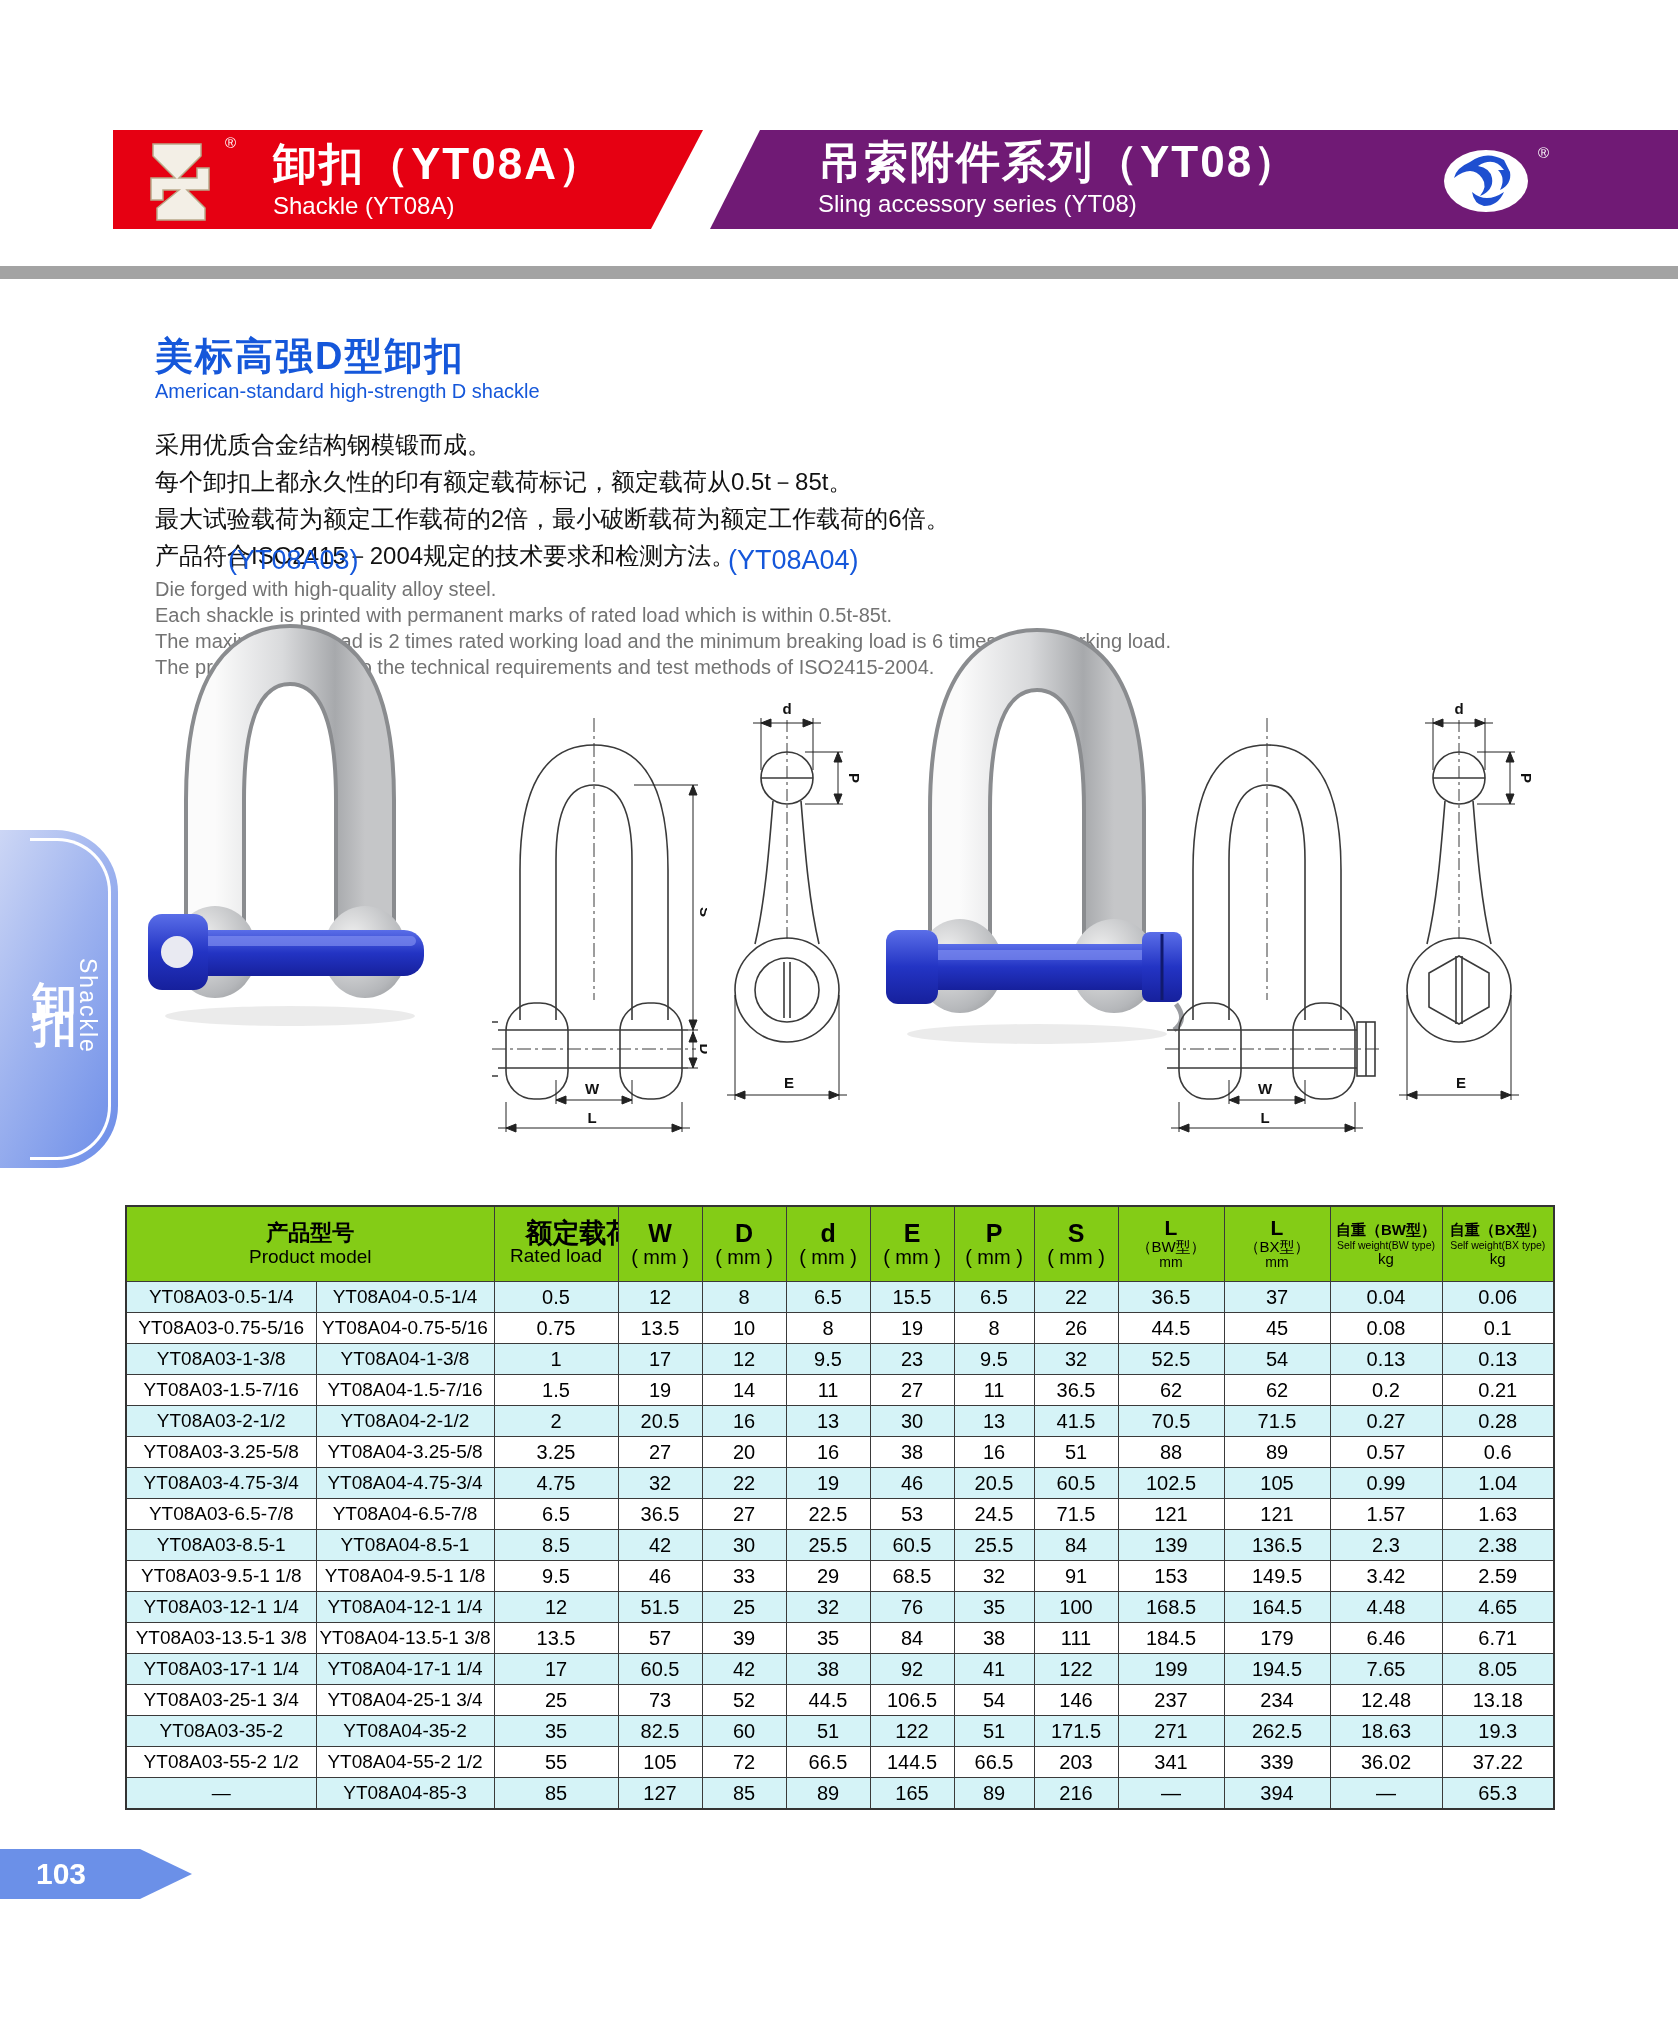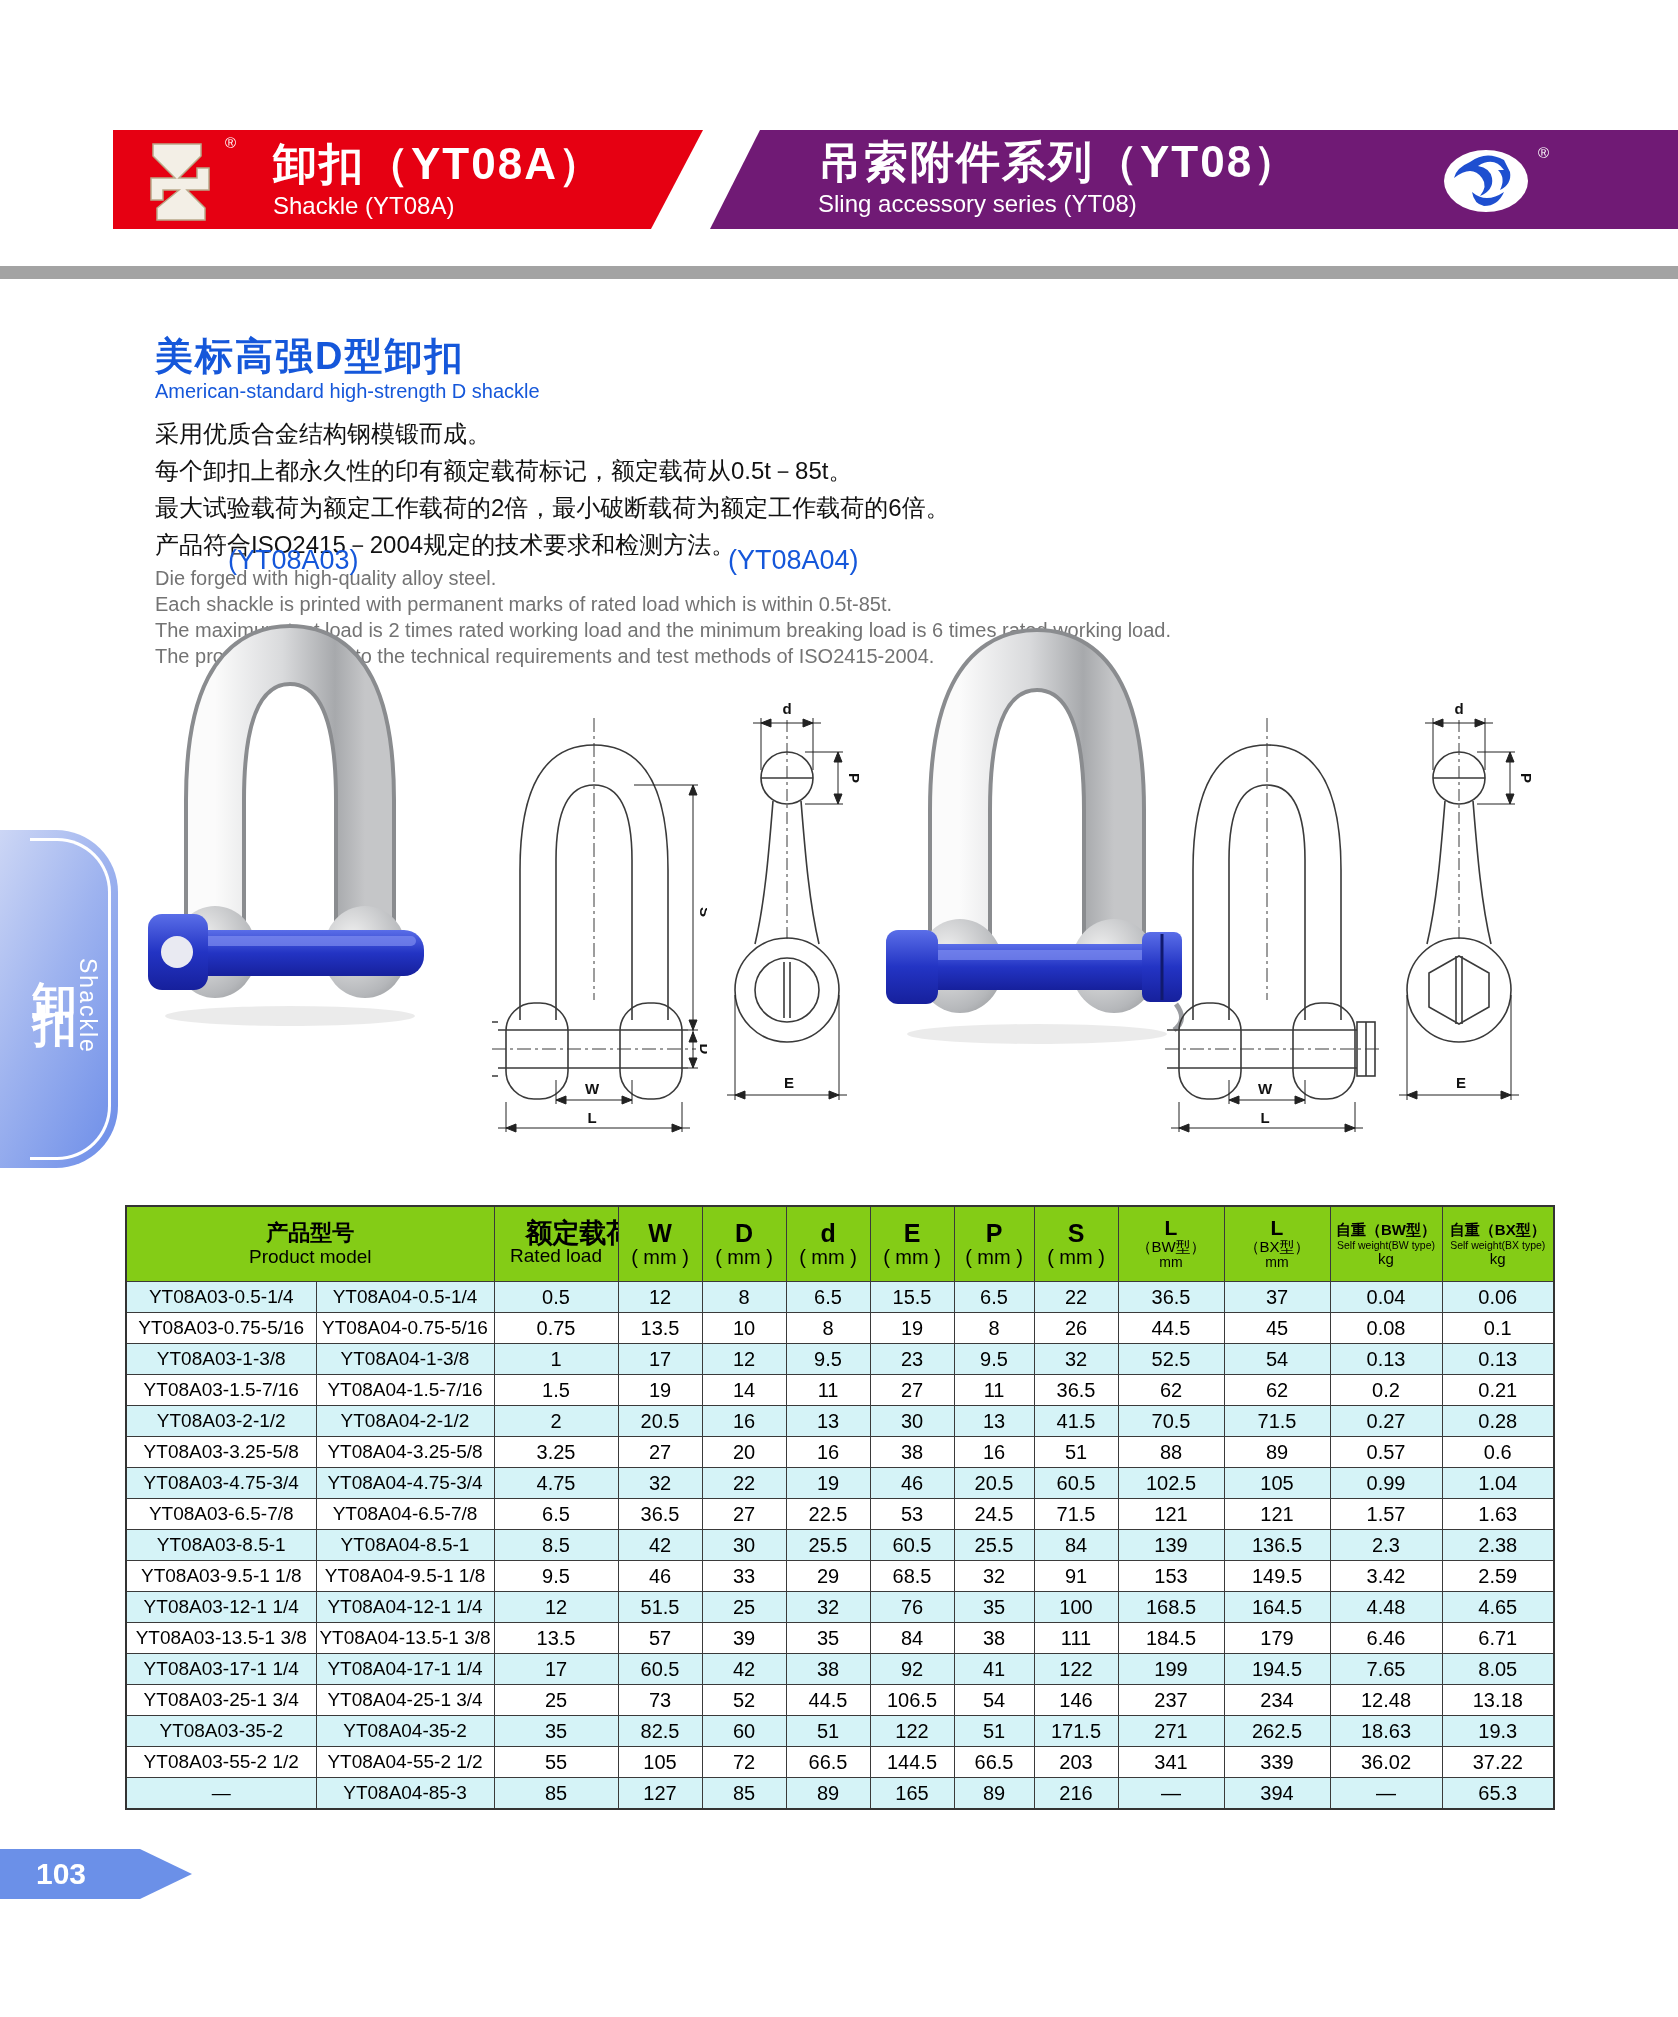--- a/index.html
+++ b/index.html
@@ -24,21 +24,21 @@
   .blue-text{position:absolute;left:118px;top:10px;white-space:nowrap;}
   .logo-left{position:absolute;left:22px;top:8px;}
   .reg-mark{color:#fff;font-size:15px;position:absolute;}
   .logo-right{position:absolute;left:742px;top:18px;}
   .gray-bar{position:absolute;left:0;top:266px;width:1678px;height:13px;background:#a3a3a3;}
 
   
   .intro{position:absolute;left:155px;top:336px;width:1400px;}
   .sec-title-zh{color:#1557da;font-size:38px;font-weight:bold;letter-spacing:2px;line-height:1.1;}
   .sec-title-en{color:#1557da;font-size:20px;margin-top:2px;}
-  .desc-zh{color:#111;font-size:24px;line-height:37px;margin-top:12px;}
+  .desc-zh{color:#111;font-size:24px;line-height:37px;margin-top:23px;}
   .desc-en{color:#737373;font-size:20px;line-height:26px;margin-top:2px;}
 
   
   .fig-label{position:absolute;color:#1557da;font-size:27px;font-weight:normal;white-space:nowrap;}
   .fig{position:absolute;}
   .dim{font-family:"Liberation Sans",sans-serif;font-size:15px;font-weight:bold;fill:#111;}
   .lineart{stroke:#3a3a3a;fill:none;stroke-width:1.6px;}
 
   
   .side-tab{

